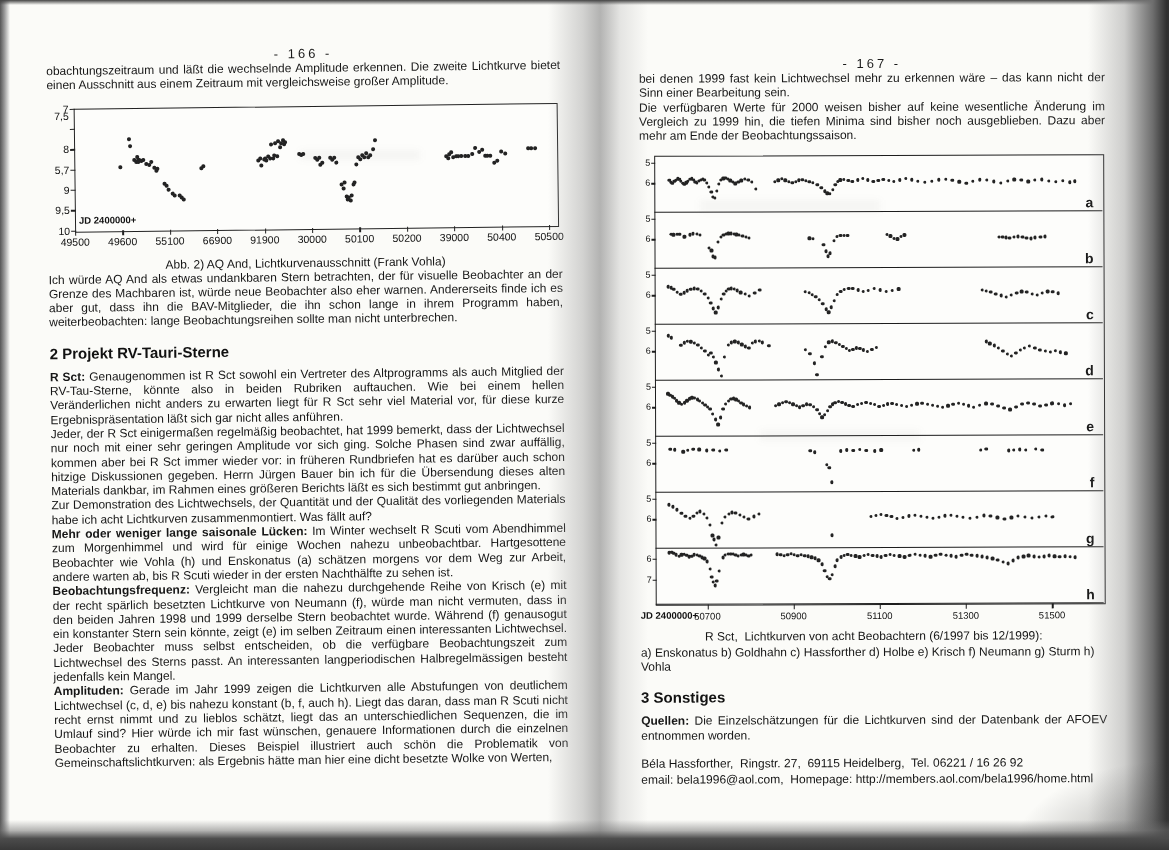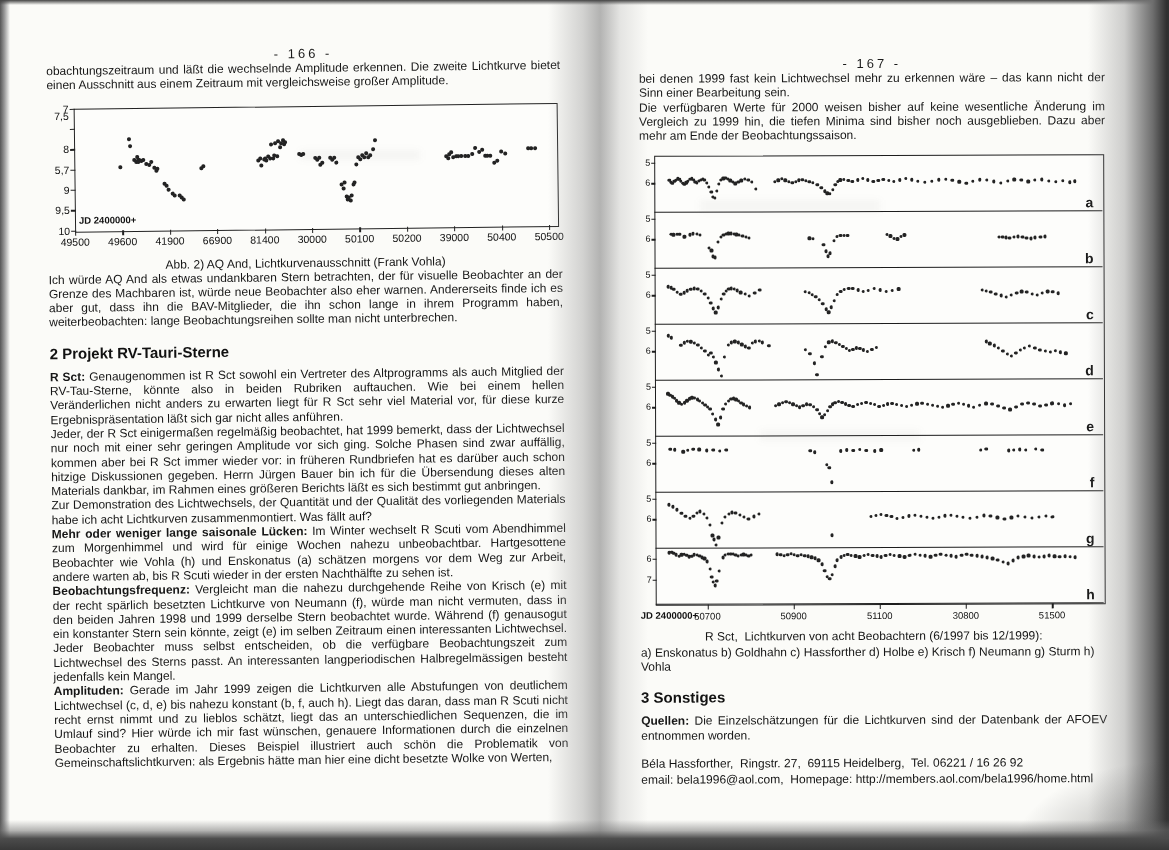--- a/index.html
+++ b/index.html
@@ -82,25 +82,25 @@
         <div class="ytick1" style="top: 87.3333px;"></div>
         <div class="ylab1" style="top: 101.667px;">9,5</div>
         <div class="ytick1" style="top: 107.667px;"></div>
         <div class="ylab1" style="top: 122px;">10</div>
         <div class="ytick1" style="top: 128px;"></div>
         <div class="xtick1" style="left: 27px;"></div>
         <div class="xlab1" style="left: 5px;">49500</div>
         <div class="xtick1" style="left: 74.4px;"></div>
         <div class="xlab1" style="left: 52.4px;">49600</div>
         <div class="xtick1" style="left: 121.8px;"></div>
-        <div class="xlab1" style="left: 99.8px;">41900</div>
+        <div class="xlab1" style="left: 99.8px;">55100</div>
         <div class="xtick1" style="left: 169.2px;"></div>
         <div class="xlab1" style="left: 147.2px;">66900</div>
         <div class="xtick1" style="left: 216.6px;"></div>
-        <div class="xlab1" style="left: 194.6px;">81400</div>
+        <div class="xlab1" style="left: 194.6px;">91900</div>
         <div class="xtick1" style="left: 264px;"></div>
         <div class="xlab1" style="left: 242px;">30000</div>
         <div class="xtick1" style="left: 311.4px;"></div>
         <div class="xlab1" style="left: 289.4px;">50100</div>
         <div class="xtick1" style="left: 358.8px;"></div>
         <div class="xlab1" style="left: 336.8px;">50200</div>
         <div class="xtick1" style="left: 406.2px;"></div>
         <div class="xlab1" style="left: 384.2px;">39000</div>
         <div class="xtick1" style="left: 453.6px;"></div>
         <div class="xlab1" style="left: 431.6px;">50400</div>
@@ -869,21 +869,21 @@
         <div class="ytick2" style="top: 405.37px;"></div>
         <div class="ylab2" style="top: 421.111px;">7</div>
         <div class="ytick2" style="top: 426.111px;"></div>
         <div class="xtick2" style="left: 66.6923px;"></div>
         <div class="xlab2" style="left: 46.6923px;">50700</div>
         <div class="xtick2" style="left: 152.846px;"></div>
         <div class="xlab2" style="left: 132.846px;">50900</div>
         <div class="xtick2" style="left: 239px;"></div>
         <div class="xlab2" style="left: 219px;">51100</div>
         <div class="xtick2" style="left: 325.154px;"></div>
-        <div class="xlab2" style="left: 305.154px;">30800</div>
+        <div class="xlab2" style="left: 305.154px;">51300</div>
         <div class="xtick2" style="left: 411.308px;"></div>
         <div class="xlab2" style="left: 391.308px;">51500</div>
         <div class="jdlabel2">JD 2400000+</div>
       </div>
 
     <div class="caption prewrap">R Sct,  Lichtkurven von acht Beobachtern (6/1997 bis 12/1999):</div>
     <div class="caption-left">a) Enskonatus b) Goldhahn c) Hassforther d) Holbe e) Krisch f) Neumann g) Sturm h) Vohla</div>
 
     <h2 class="sect mt14">3  Sonstiges</h2>
 

